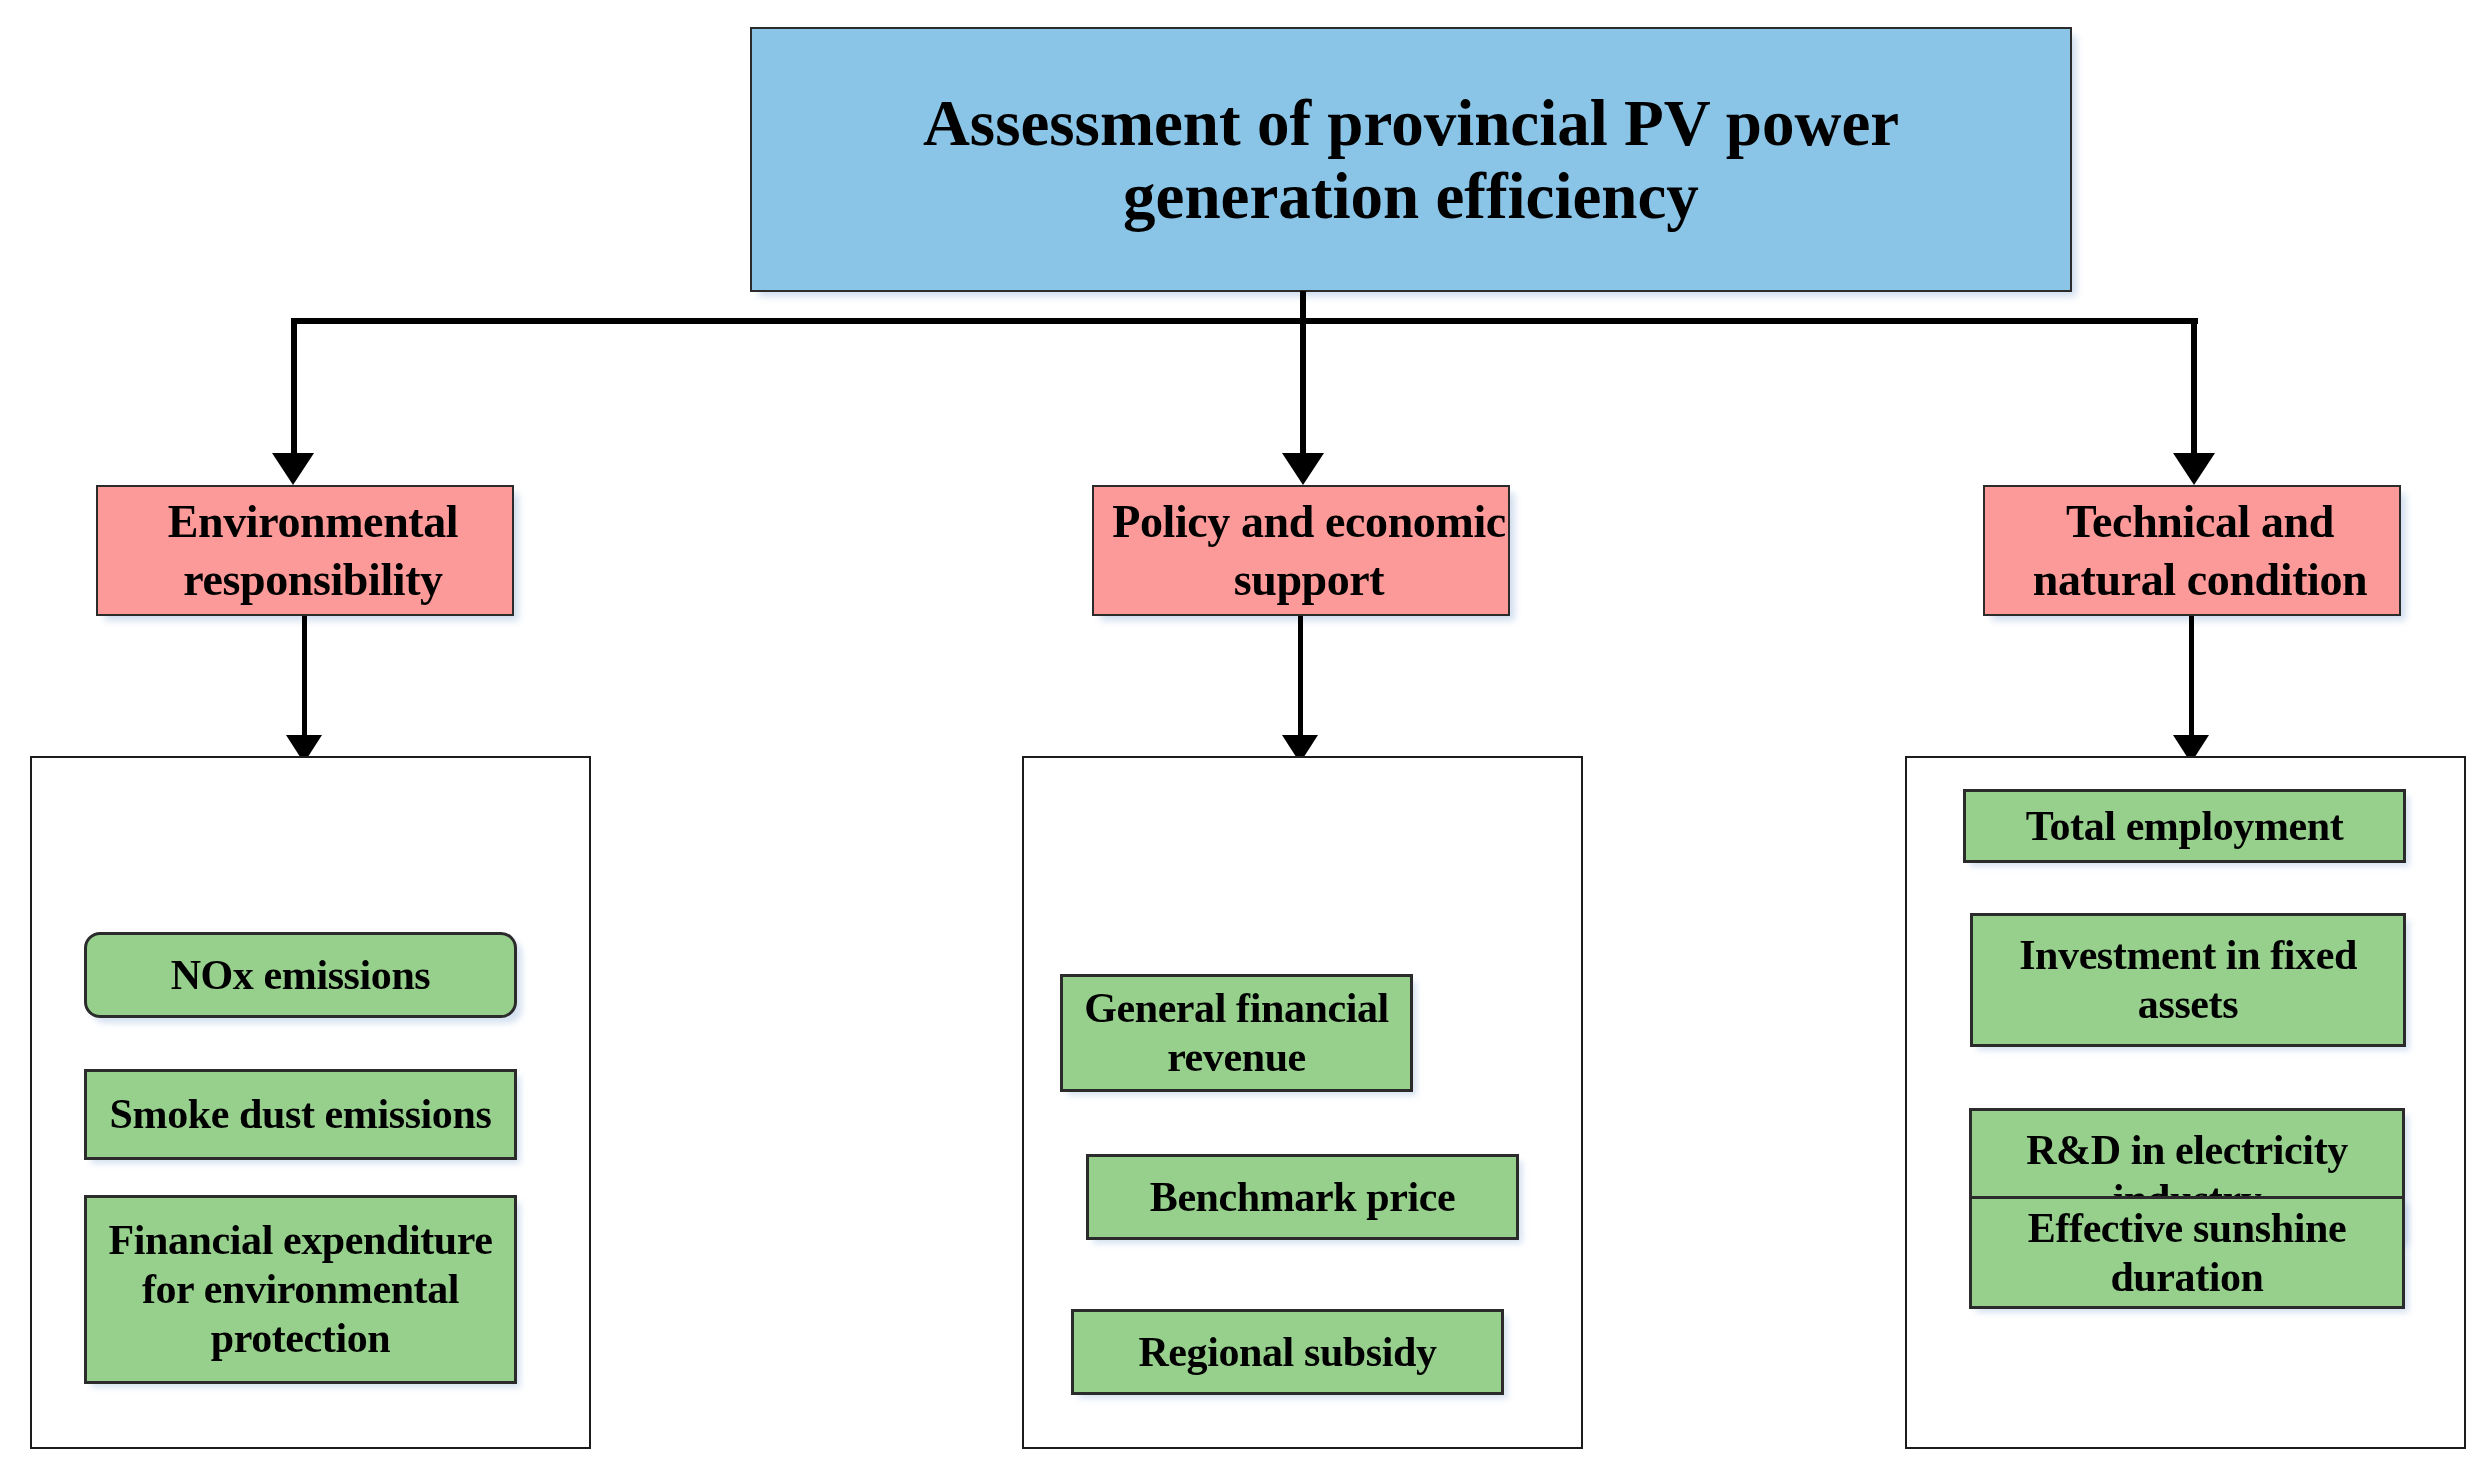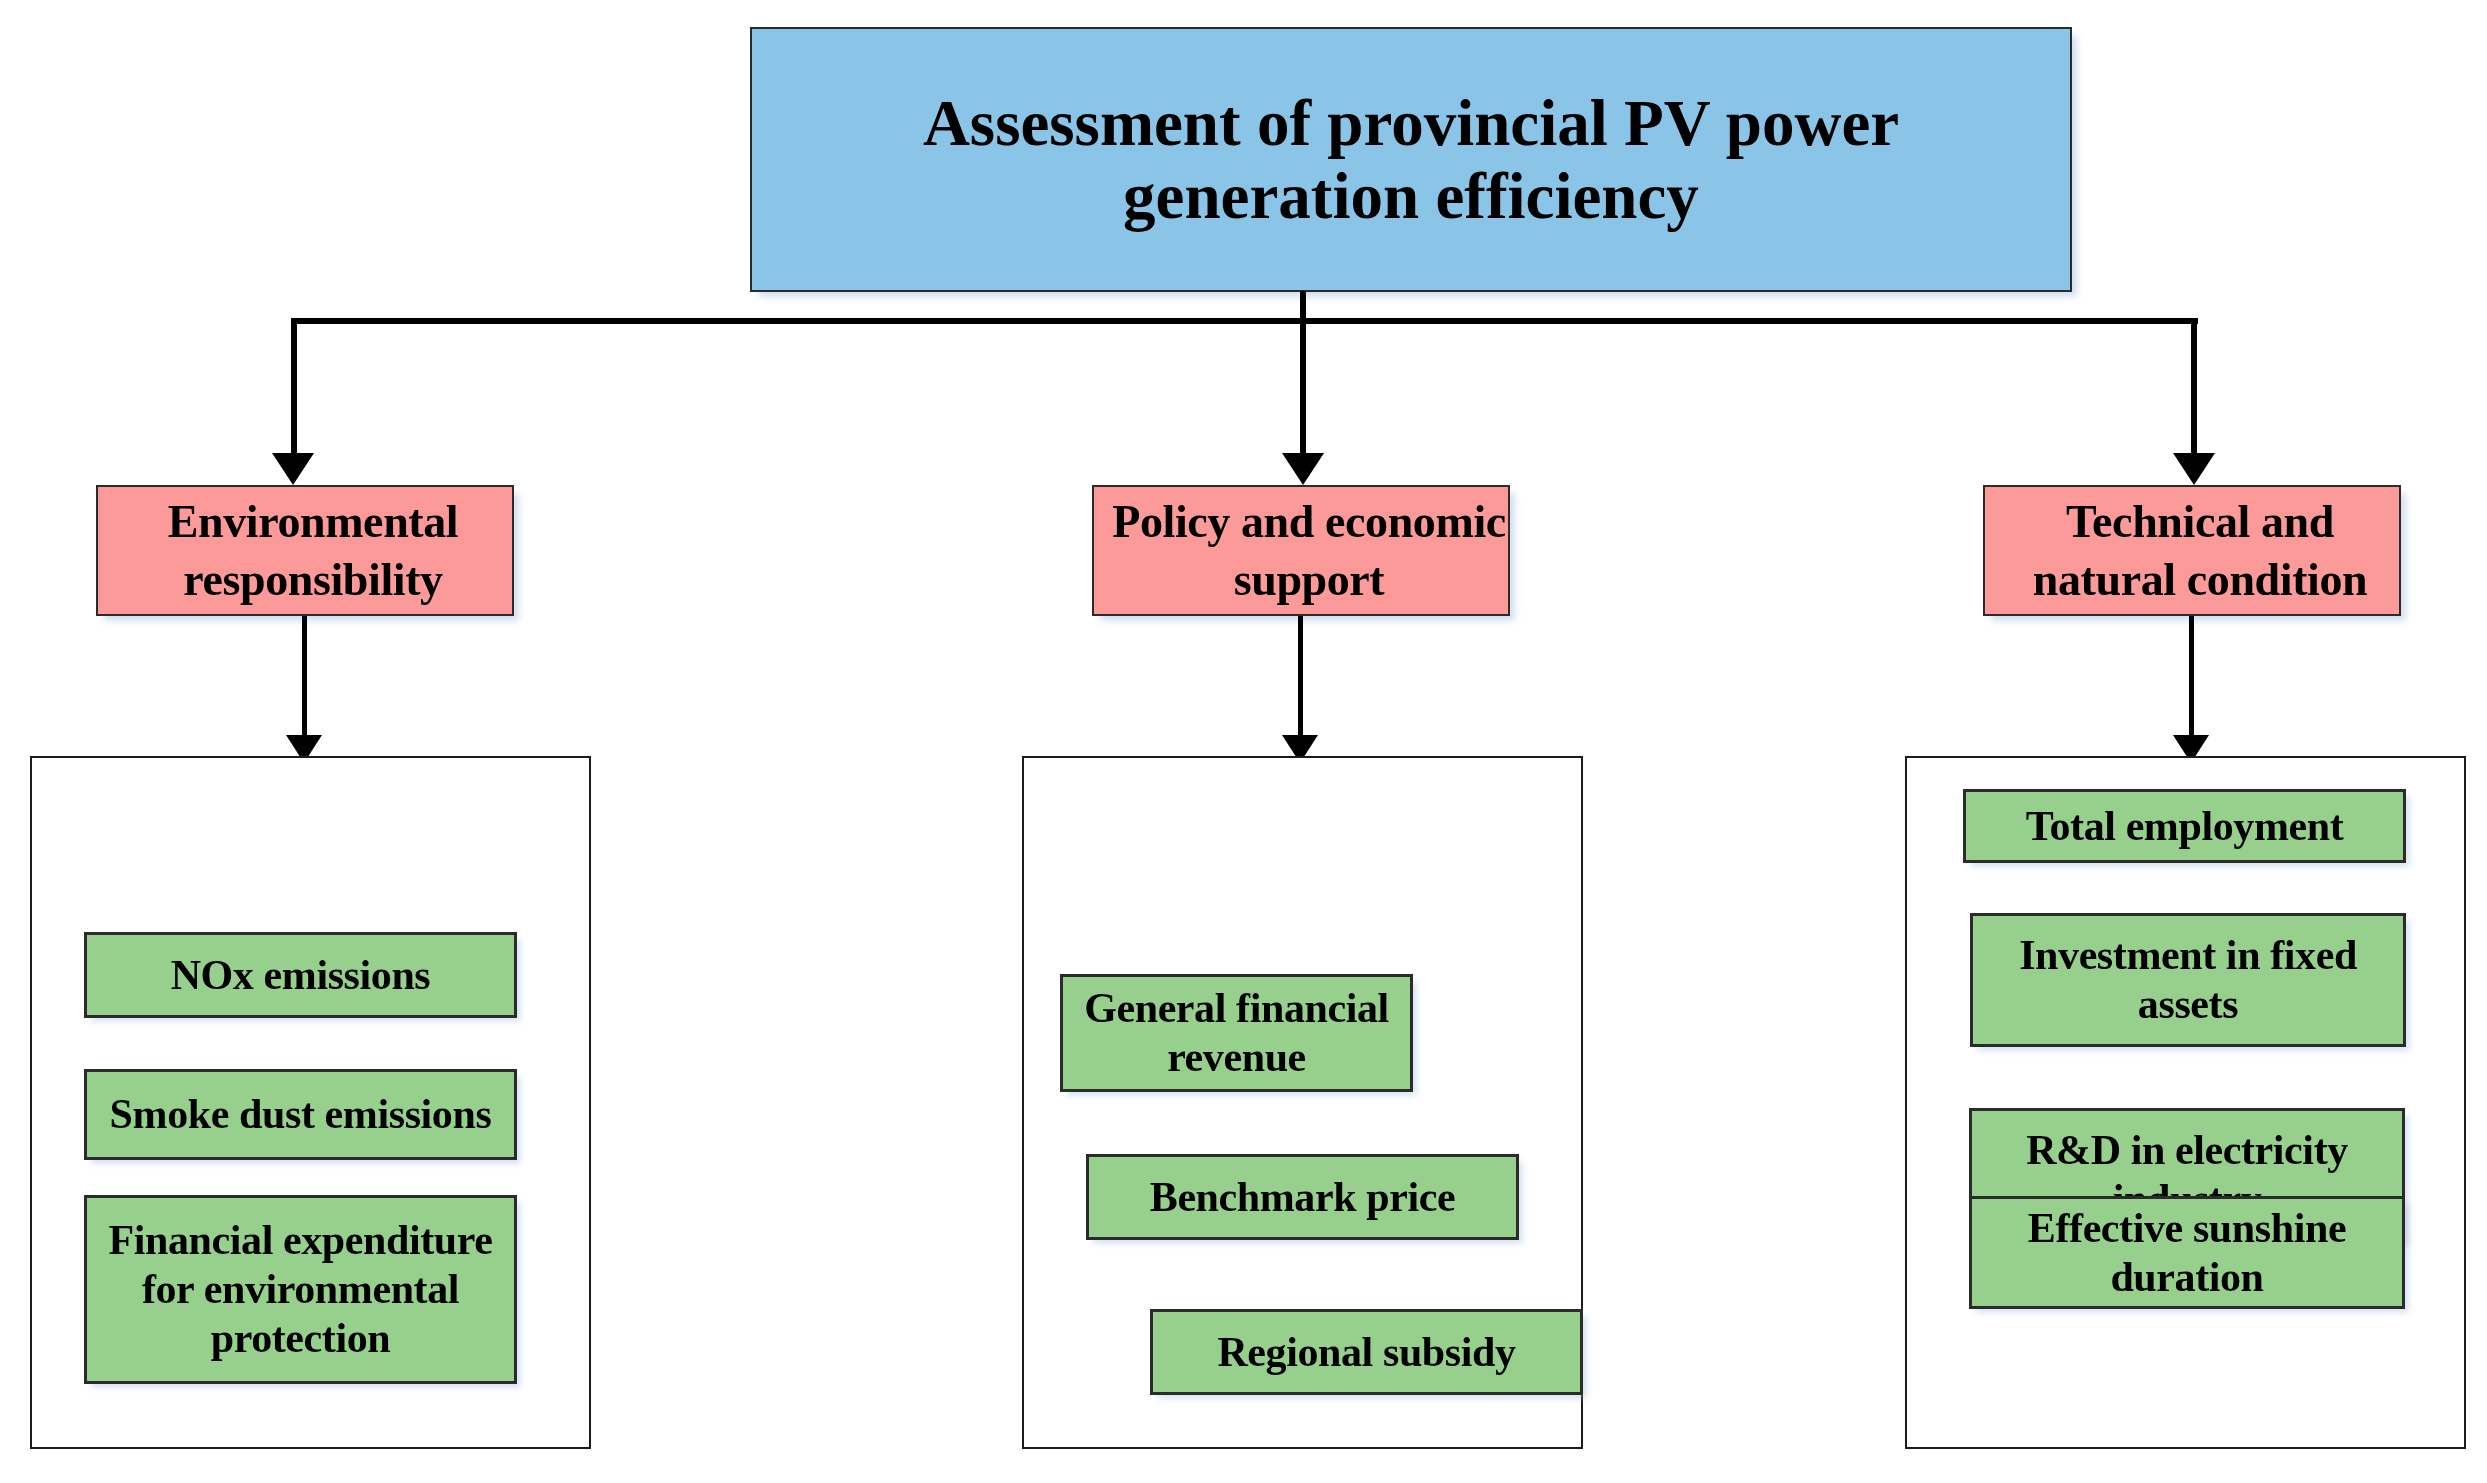--- a/index.html
+++ b/index.html
@@ -134,21 +134,21 @@
 
   <div class="line-v" style="left:1298px; top:616px; width:4.9px; height:124px;"></div>
   <div class="arrow-head" style="left:1282px; top:735px; border-left-width:18.3px; border-right-width:18.3px; border-top-width:28px;"></div>
 
   <div class="line-v" style="left:2189px; top:616px; width:4.9px; height:124px;"></div>
   <div class="arrow-head" style="left:2173px; top:735px; border-left-width:18.3px; border-right-width:18.3px; border-top-width:28px;"></div>
 
   <div class="group-frame" style="left:29.6px; top:756px; width:561px; height:693px;"></div>
 
 
-  <div class="node node-leaf" style="left:84px; top:932px; width:433px; height:86px;">
+  <div class="node node-leaf" style="left:84px; top:932px; width:433px; height:86px;border-radius:16px;">
     <span>NOx emissions</span>
   </div>
 
   <div class="node node-leaf" style="left:84px; top:1069px; width:433px; height:91px;">
     <span>Smoke dust emissions</span>
   </div>
 
   <div class="node node-leaf" style="left:84px; top:1195px; width:433px; height:189px;">
     <span>Financial expenditure for environmental protection</span>
   </div>
@@ -157,21 +157,21 @@
 
 
   <div class="node node-leaf" style="left:1060px; top:974px; width:353px; height:118px;">
     <span>General financial revenue</span>
   </div>
 
   <div class="node node-leaf" style="left:1086px; top:1154px; width:433px; height:86px;">
     <span>Benchmark price</span>
   </div>
 
-  <div class="node node-leaf" style="left:1150px; top:1309px; width:433px; height:86px;">
+  <div class="node node-leaf" style="left:1071px; top:1309px; width:433px; height:86px;">
     <span>Regional subsidy</span>
   </div>
 
   <div class="group-frame" style="left:1905px; top:756px; width:561px; height:693px;"></div>
 
   <div class="node node-leaf" style="left:1963px; top:789px; width:443px; height:74px;">
     <span>Total employment</span>
   </div>
 
   <div class="node node-leaf" style="left:1970px; top:913px; width:436px; height:134px;">

